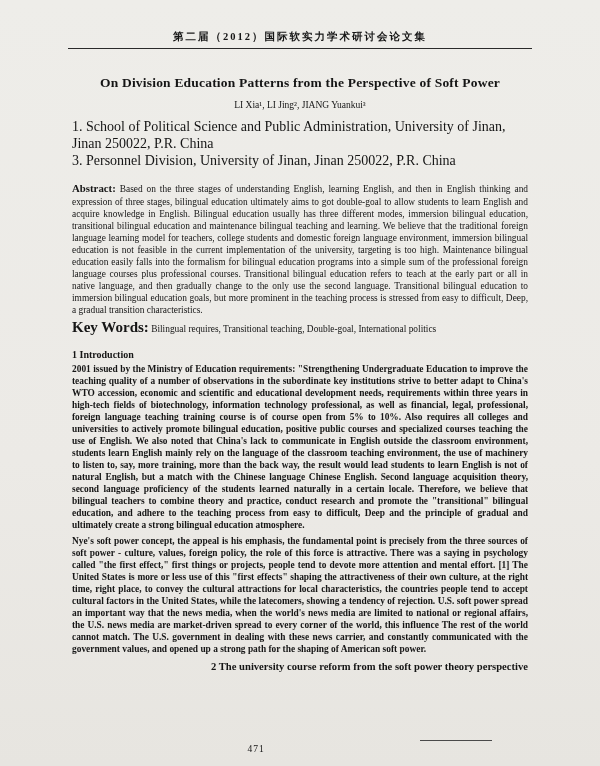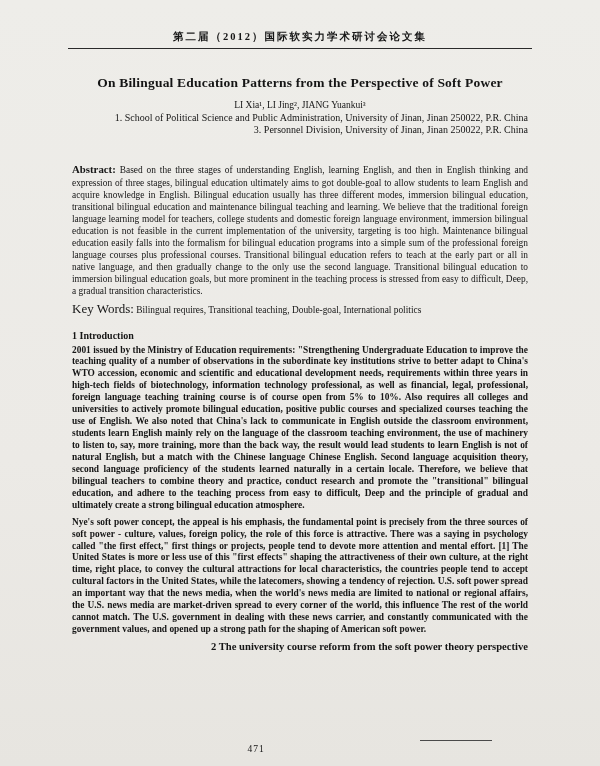--- a/index.html
+++ b/index.html
@@ -36,42 +36,42 @@
     font-weight: bold;
     margin: 26px 0 0 0;
     letter-spacing: 0.2px;
   }
   .authors {
     text-align: center;
     font-size: 9.5px;
     margin-top: 9px;
   }
   .affiliations {
-    text-align: right;
-    font-size: 10px;
+    text-align: left;
+    font-size: 14px;
     line-height: 1.22;
-    margin-top: 2px;
+    margin-top: 8px;
   }
   .abstract {
     text-align: justify;
     font-size: 9.4px;
     line-height: 1.28;
-    margin: 27px 0 0 0;
+    margin: 13px 0 0 0;
   }
   .abstract .label {
     font-weight: bold;
     font-size: 10.8px;
   }
   .keywords {
     font-size: 9.4px;
     margin: 3px 0 0 0;
   }
   .keywords .label {
-    font-weight: normal;
-    font-size: 13px;
+    font-weight: bold;
+    font-size: 15px;
   }
   .section-heading {
     font-size: 10px;
     font-weight: bold;
     margin: 13px 0 4px 0;
   }
   .section-heading.second {
     font-size: 10.6px;
     margin-top: 5px;
     text-align: right;
@@ -110,21 +110,21 @@
 </head>
 <body>
 
 <div class="page">
 
   <div>
     <div class="header-text">第二届（2012）国际软实力学术研讨会论文集</div>
     <div class="header-rule"></div>
   </div>
 
-  <h1 class="title">On Bilingual Education Patterns from the Perspective of Soft Power</h1>
+  <h1 class="title">On Division Education Patterns from the Perspective of Soft Power</h1>
 
   <div class="authors">LI Xia¹, LI Jing², JIANG Yuankui³</div>
 
   <div class="affiliations">
     <div>1. School of Political Science and Public Administration, University of Jinan, Jinan 250022, P.R. China</div>
     <div>3. Personnel Division, University of Jinan, Jinan 250022, P.R. China</div>
   </div>
 
   <p class="abstract">
     <span class="label">Abstract:</span>

